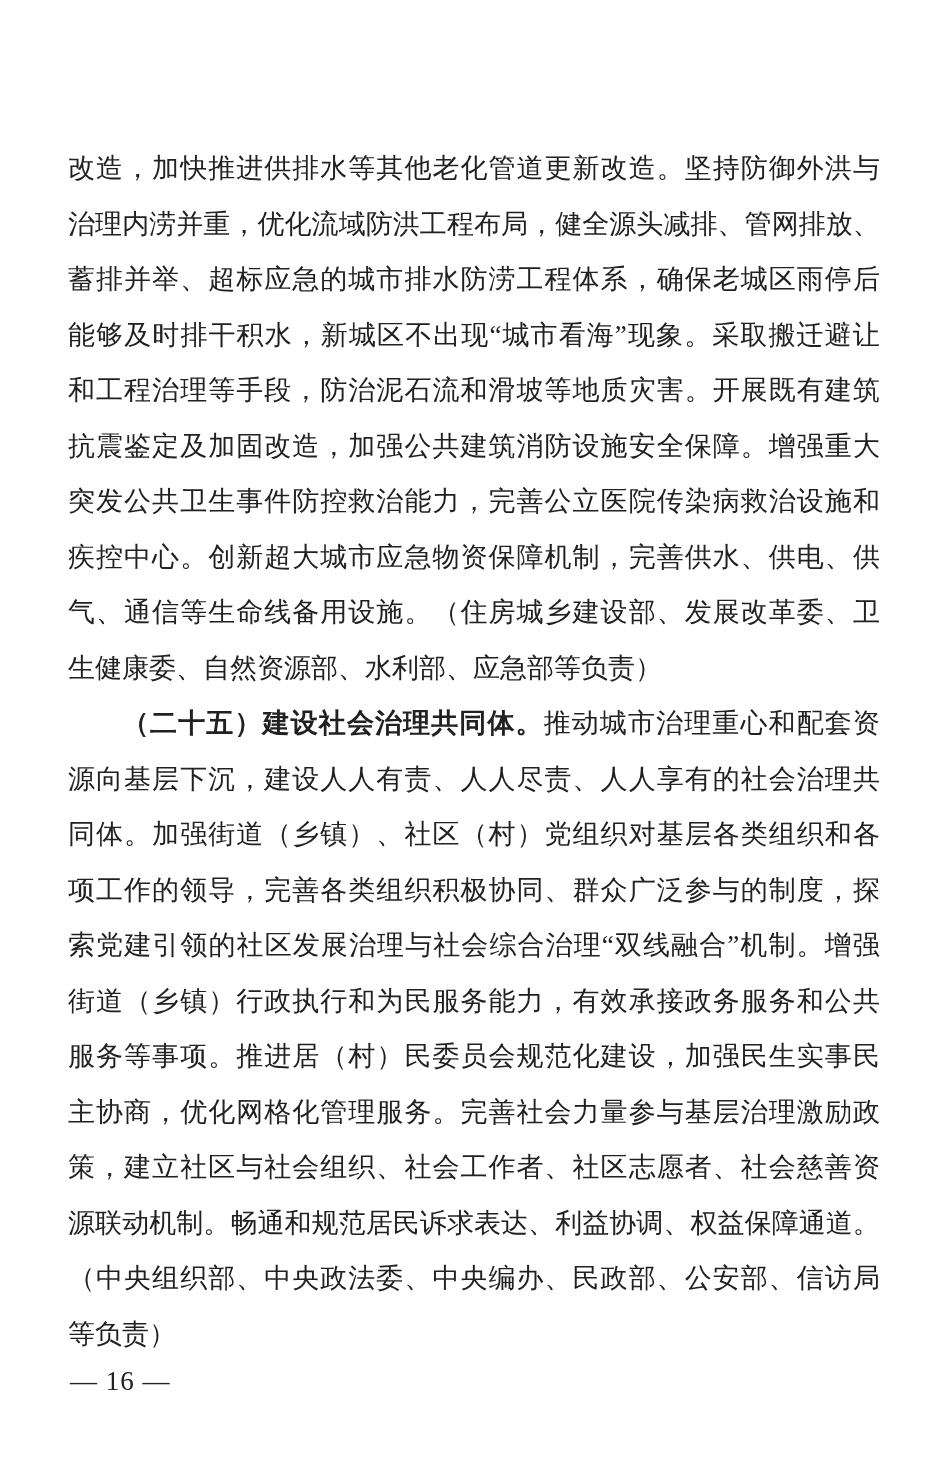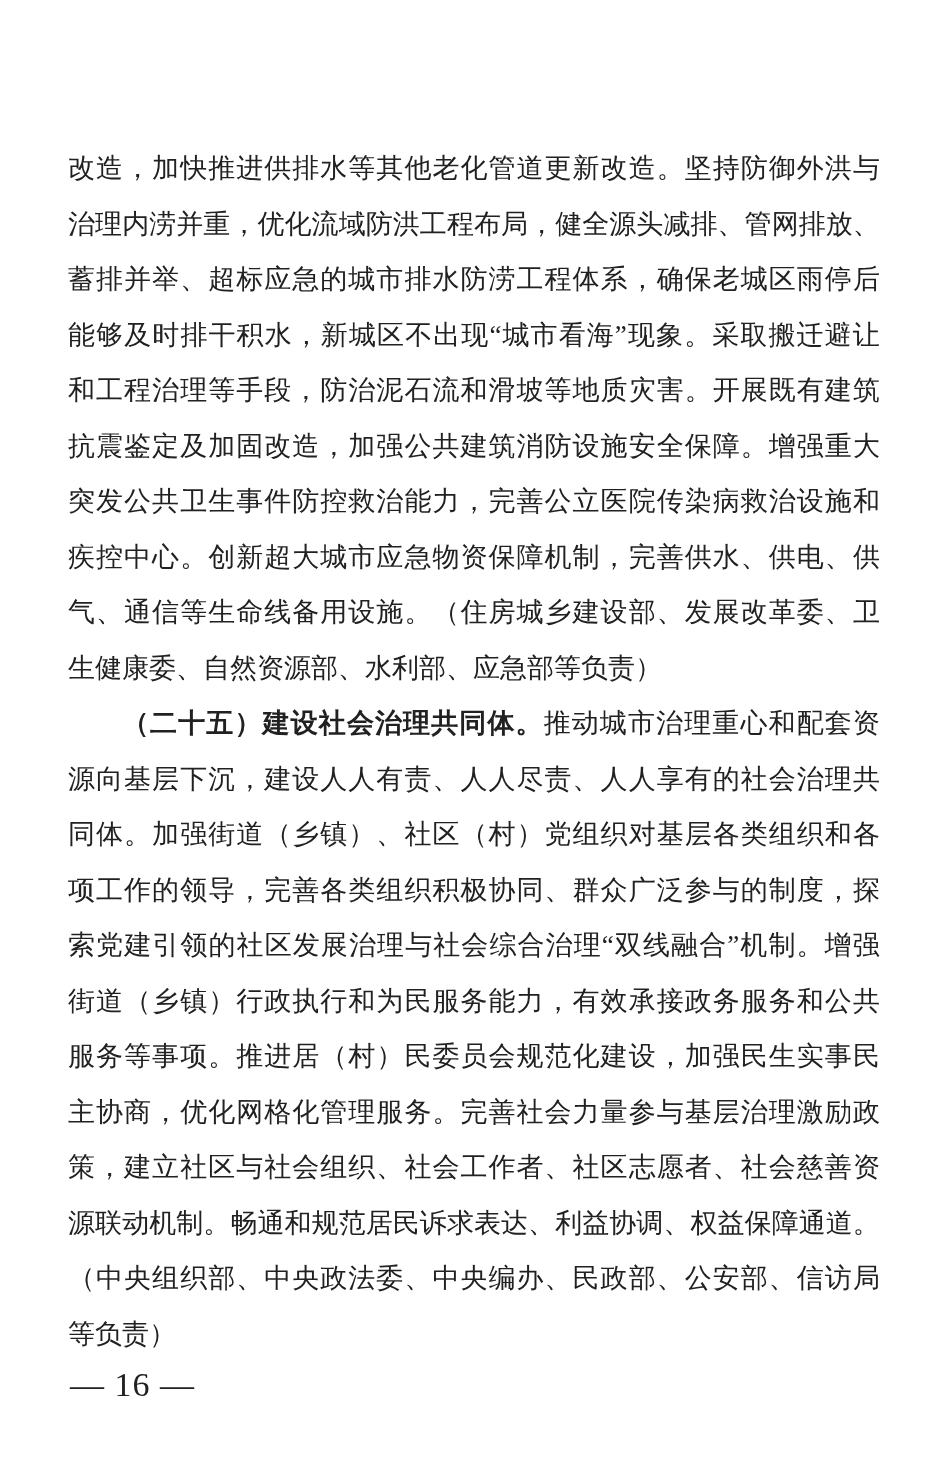--- a/index.html
+++ b/index.html
@@ -41,21 +41,21 @@
     flex-shrink: 1;
   }
   .ch.body { font-weight: 400; }
   .ch.kai  { font-weight: 400; }
   .ch.heading { font-weight: 700; }
   .footer {
     position: absolute;
     left: 70px;
     top: 1366px;
     font-family: "Liberation Serif", serif;
-    font-size: 34px;
+    font-size: 27px;
     color: #212121;
     letter-spacing: 1px;
   }
 </style>
 </head>
 <body>
 
 <div class="page">
   <div class="text-block">
       <div class="line justify">

